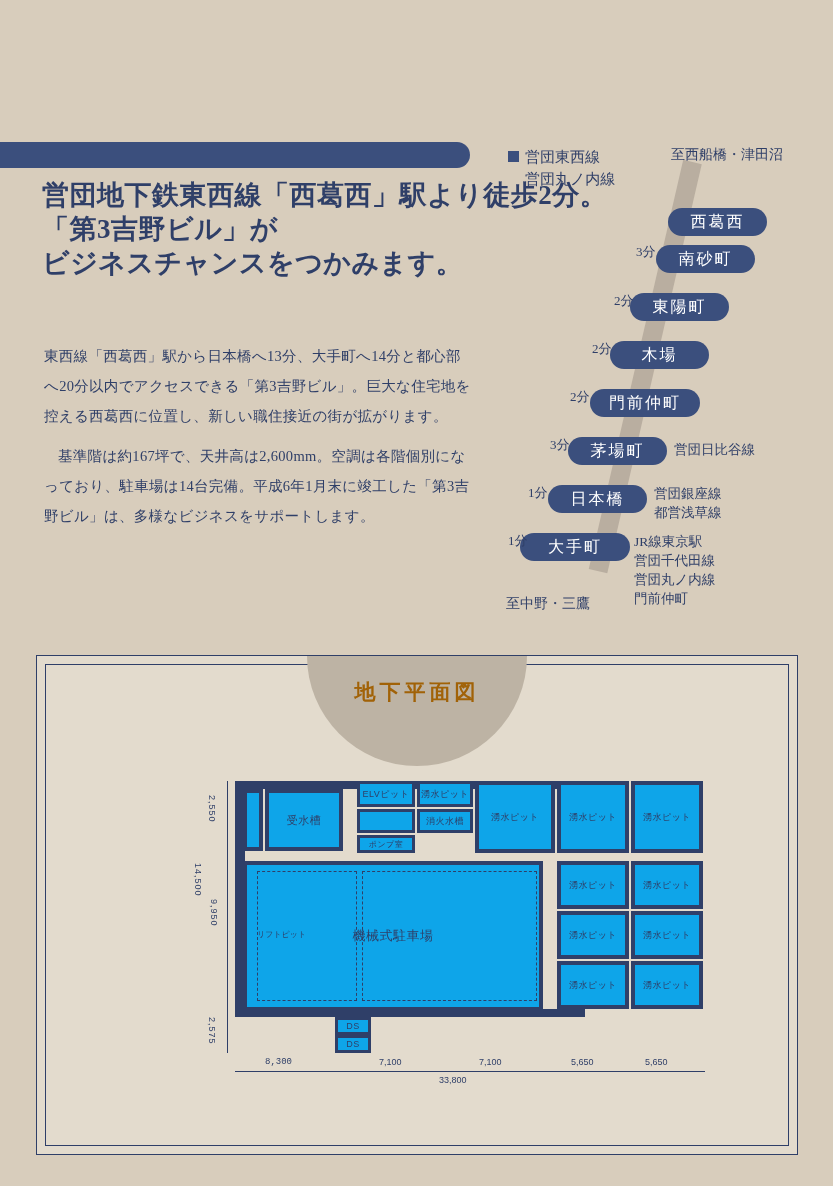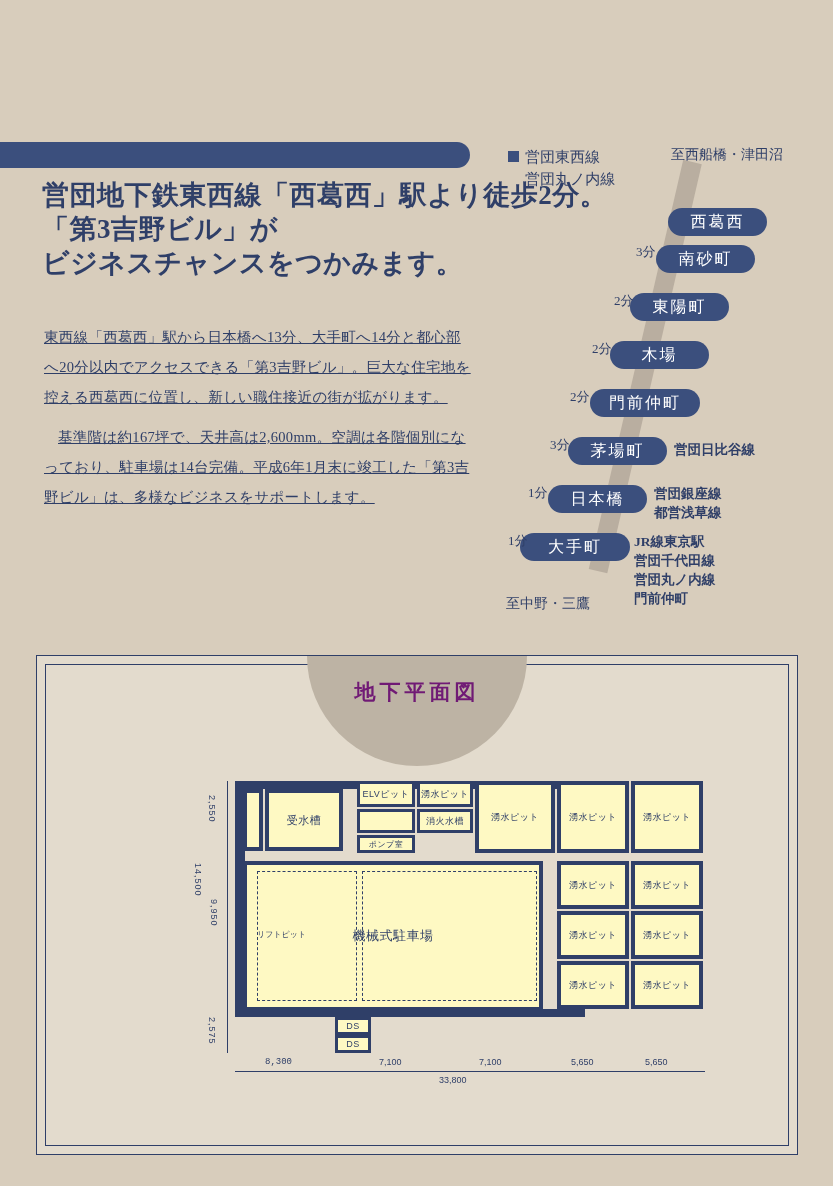--- a/index.html
+++ b/index.html
@@ -24,27 +24,26 @@
     font-family:"Liberation Serif", serif;
     font-weight:bold;
     font-size:27px;
     line-height:34px;
     color:#2f3f68;
     letter-spacing:0.5px;
   }
   .headline div{white-space:nowrap;}
 
   .bodytext{
-    position:absolute;left:44px;top:322px;width:430px;
+    position:absolute;left:44px;top:341px;width:430px;
     font-family:"Liberation Serif", serif;
     font-size:14.5px;
     line-height:30px;
     color:#2f3f68;
     letter-spacing:0.3px;
-    text-decoration:underline;
   }
   .bodytext p{margin:0 0 10px 0;}
   .bodytext p.indent{text-indent:14px;}
 
   
   .access{position:absolute;left:508px;top:140px;width:325px;height:500px;}
   .access-title{
     position:absolute;left:0;top:6px;
     font-family:"Liberation Serif", serif;
     font-size:15px;line-height:22px;color:#2f3f68;
@@ -85,21 +84,21 @@
     box-sizing:border-box;
   }
   .mins{
     position:absolute;
     font-family:"Liberation Serif", serif;
     font-size:13px;color:#2f3f68;white-space:nowrap;margin-top:22px;
   }
   .sideline{
     position:absolute;
     font-family:"Liberation Serif", serif;
-    font-size:13.5px;line-height:19px;color:#2f3f68;white-space:nowrap;font-weight:bold;
+    font-size:13.5px;line-height:19px;color:#2f3f68;white-space:nowrap;
   }
 
   
   .panel{
     position:absolute;left:36px;top:655px;width:762px;height:500px;
     background:#e3dbcd;
     border:1px solid #2f3f68;
     box-sizing:border-box;
   }
   .panel-inner{
@@ -108,31 +107,31 @@
   }
   .fan{
     position:absolute;left:50%;top:0;width:220px;height:110px;margin-left:-110px;
     background:#bdb3a4;
     border-radius:0 0 110px 110px;
   }
   .panel-title{
     position:absolute;left:0;top:22px;width:100%;
     text-align:center;
     font-family:"Liberation Serif", serif;
-    font-weight:bold;font-size:21px;letter-spacing:4px;color:#701a75;
+    font-weight:bold;font-size:21px;letter-spacing:4px;color:#a16207;
   }
 
   
   .plan{position:absolute;left:150px;top:115px;width:560px;height:300px;}
   .wall{position:absolute;background:#2f3f68;}
   .room{
     position:absolute;
     border:4px solid #2f3f68;
     box-sizing:border-box;
-    background:#fef9c3;
+    background:#0ea5e9;
     font-family:"Liberation Sans", sans-serif;
     font-size:9px;
     color:#2f3f68;
     display:flex;align-items:center;justify-content:center;
     letter-spacing:0.5px;
     text-align:center;
   }
   .room.thin{border-width:3px;}
   .dim{
     position:absolute;

